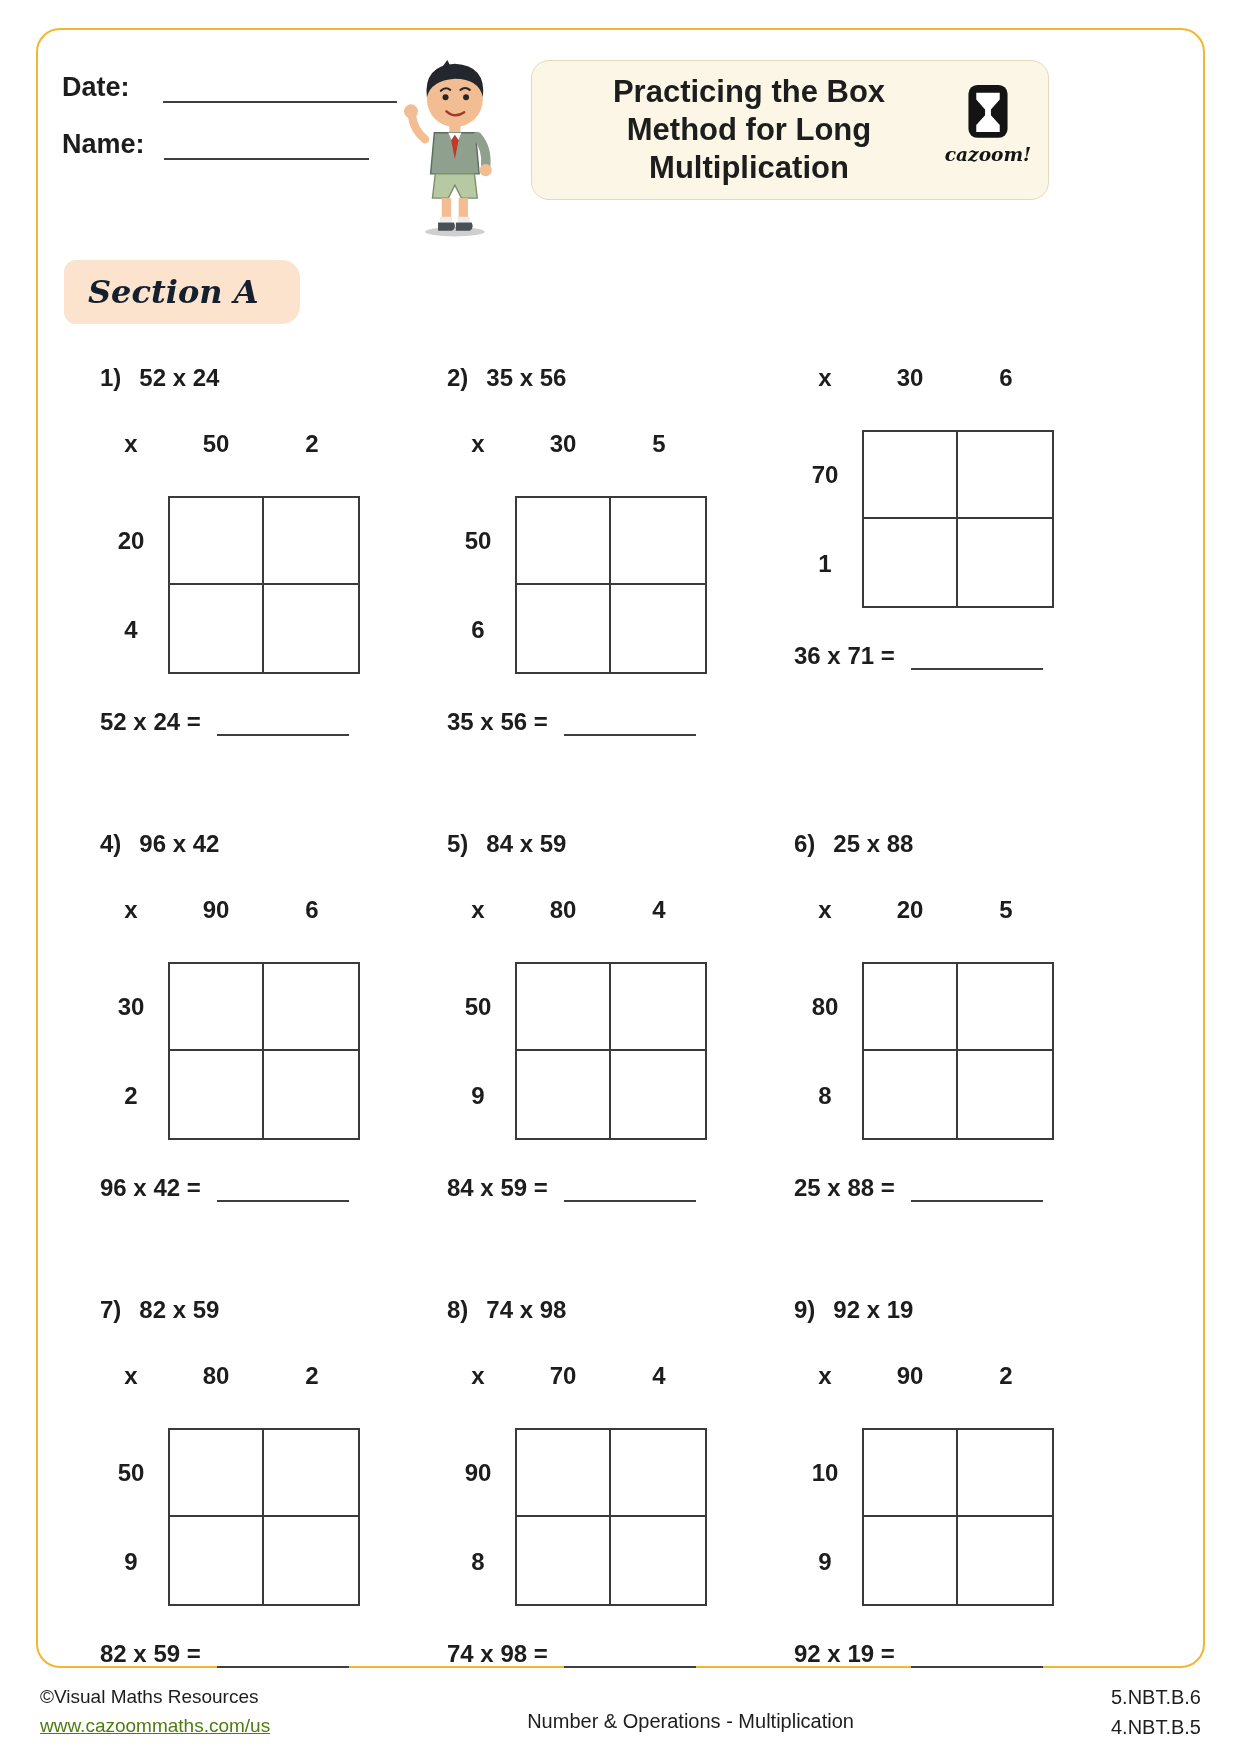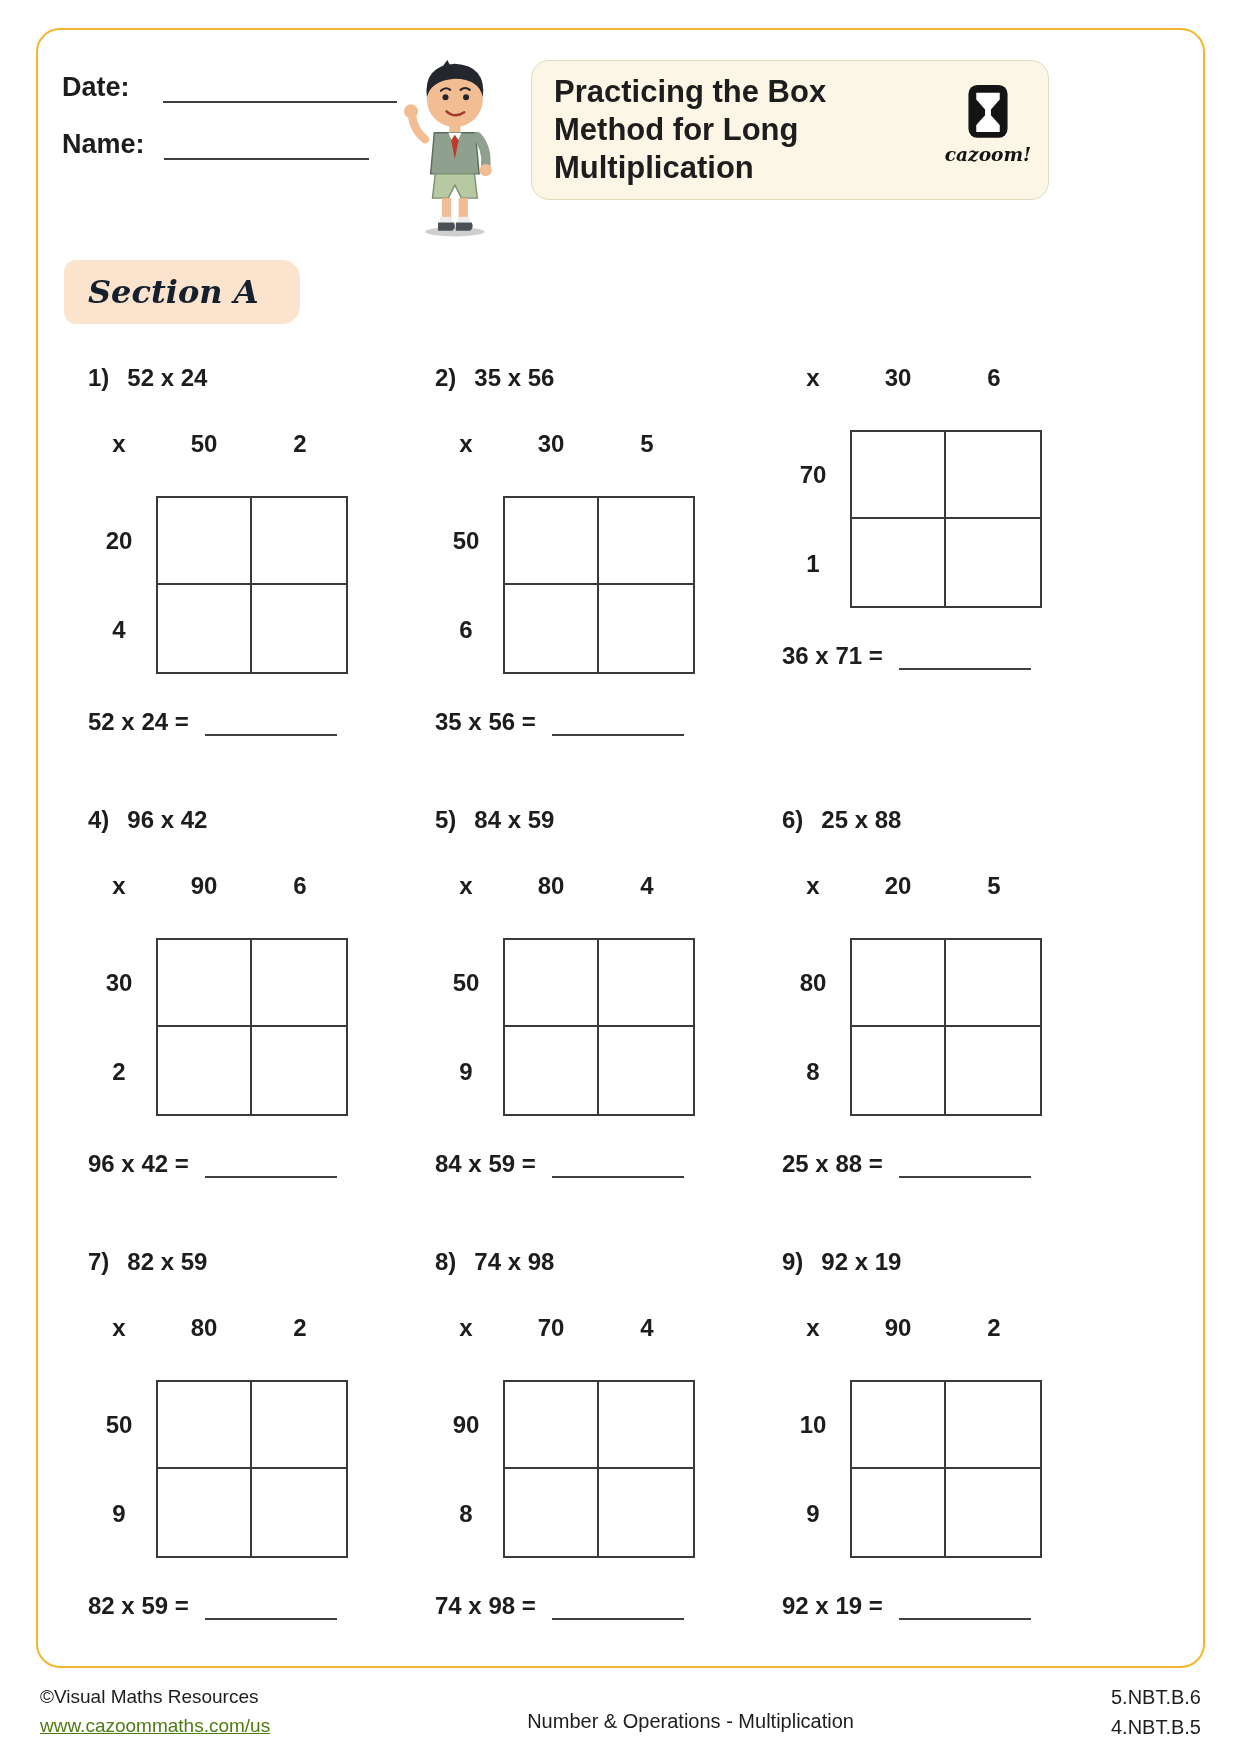--- a/index.html
+++ b/index.html
@@ -16,31 +16,31 @@
   .name-date { width:335px; padding-top:26px; flex:none; }
   .field-row { display:flex; align-items:flex-end; margin-bottom:26px; }
   .field-label { font-size:27px; font-weight:bold; width:102px; }
   .field-line { border-bottom:2px solid #3f3f3f; height:30px; }
   .line-name { width:205px; }
   .line-date { width:238px; }
   .boy { width:112px; height:196px; flex:none; }
   .title-box { margin-left:22px; margin-top:14px; width:518px; min-height:140px;
                background:#fbf6e6; border:1px solid #e3dabb; border-radius:18px;
                display:flex; align-items:center; padding:10px 16px; }
-  .title-text { flex:1; text-align:left; font-size:31px; font-weight:bold; line-height:1.22;margin-left:6px; }
+  .title-text { flex:1; text-align:center; font-size:31px; font-weight:bold; line-height:1.22;margin-left:6px; }
   .logo { width:88px; flex:none; }
 
   
   .section-badge { display:inline-block; margin-top:18px; margin-left:2px; background:#fbe3cd;
                    border-radius:12px 18px 18px 12px; padding:13px 42px 13px 24px;
                    font-family:"DejaVu Serif", serif; font-style:italic; font-weight:bold;
                    font-size:32px; color:#15202f; }
 
   
-  .problems { margin:40px 0 0 20px; display:grid; grid-template-columns:347px 347px 347px; row-gap:70px; }
+  .problems { margin:40px 0 0 32px; display:grid; grid-template-columns:347px 347px 347px; row-gap:94px; }
   .ptitle { font-size:24px; font-weight:bold; padding-left:6px; margin-bottom:38px; }
   .pexpr { margin-left:18px; }
   .bgrid { display:grid; grid-template-columns:74px 96px 96px; }
   .hx,.hc { height:66px; font-weight:bold; font-size:24px; text-align:center; }
   .rl { display:flex; align-items:center; justify-content:center; font-weight:bold; font-size:24px; }
   .cell { height:89px; border:2.5px solid #3a3a3a; background:#fff; }
   .c-tr,.c-br { border-left:none; }
   .c-bl,.c-br { border-top:none; }
   .answer { margin-top:32px; padding-left:6px; display:flex; align-items:flex-end; gap:16px;
             font-size:24px; font-weight:bold; }

